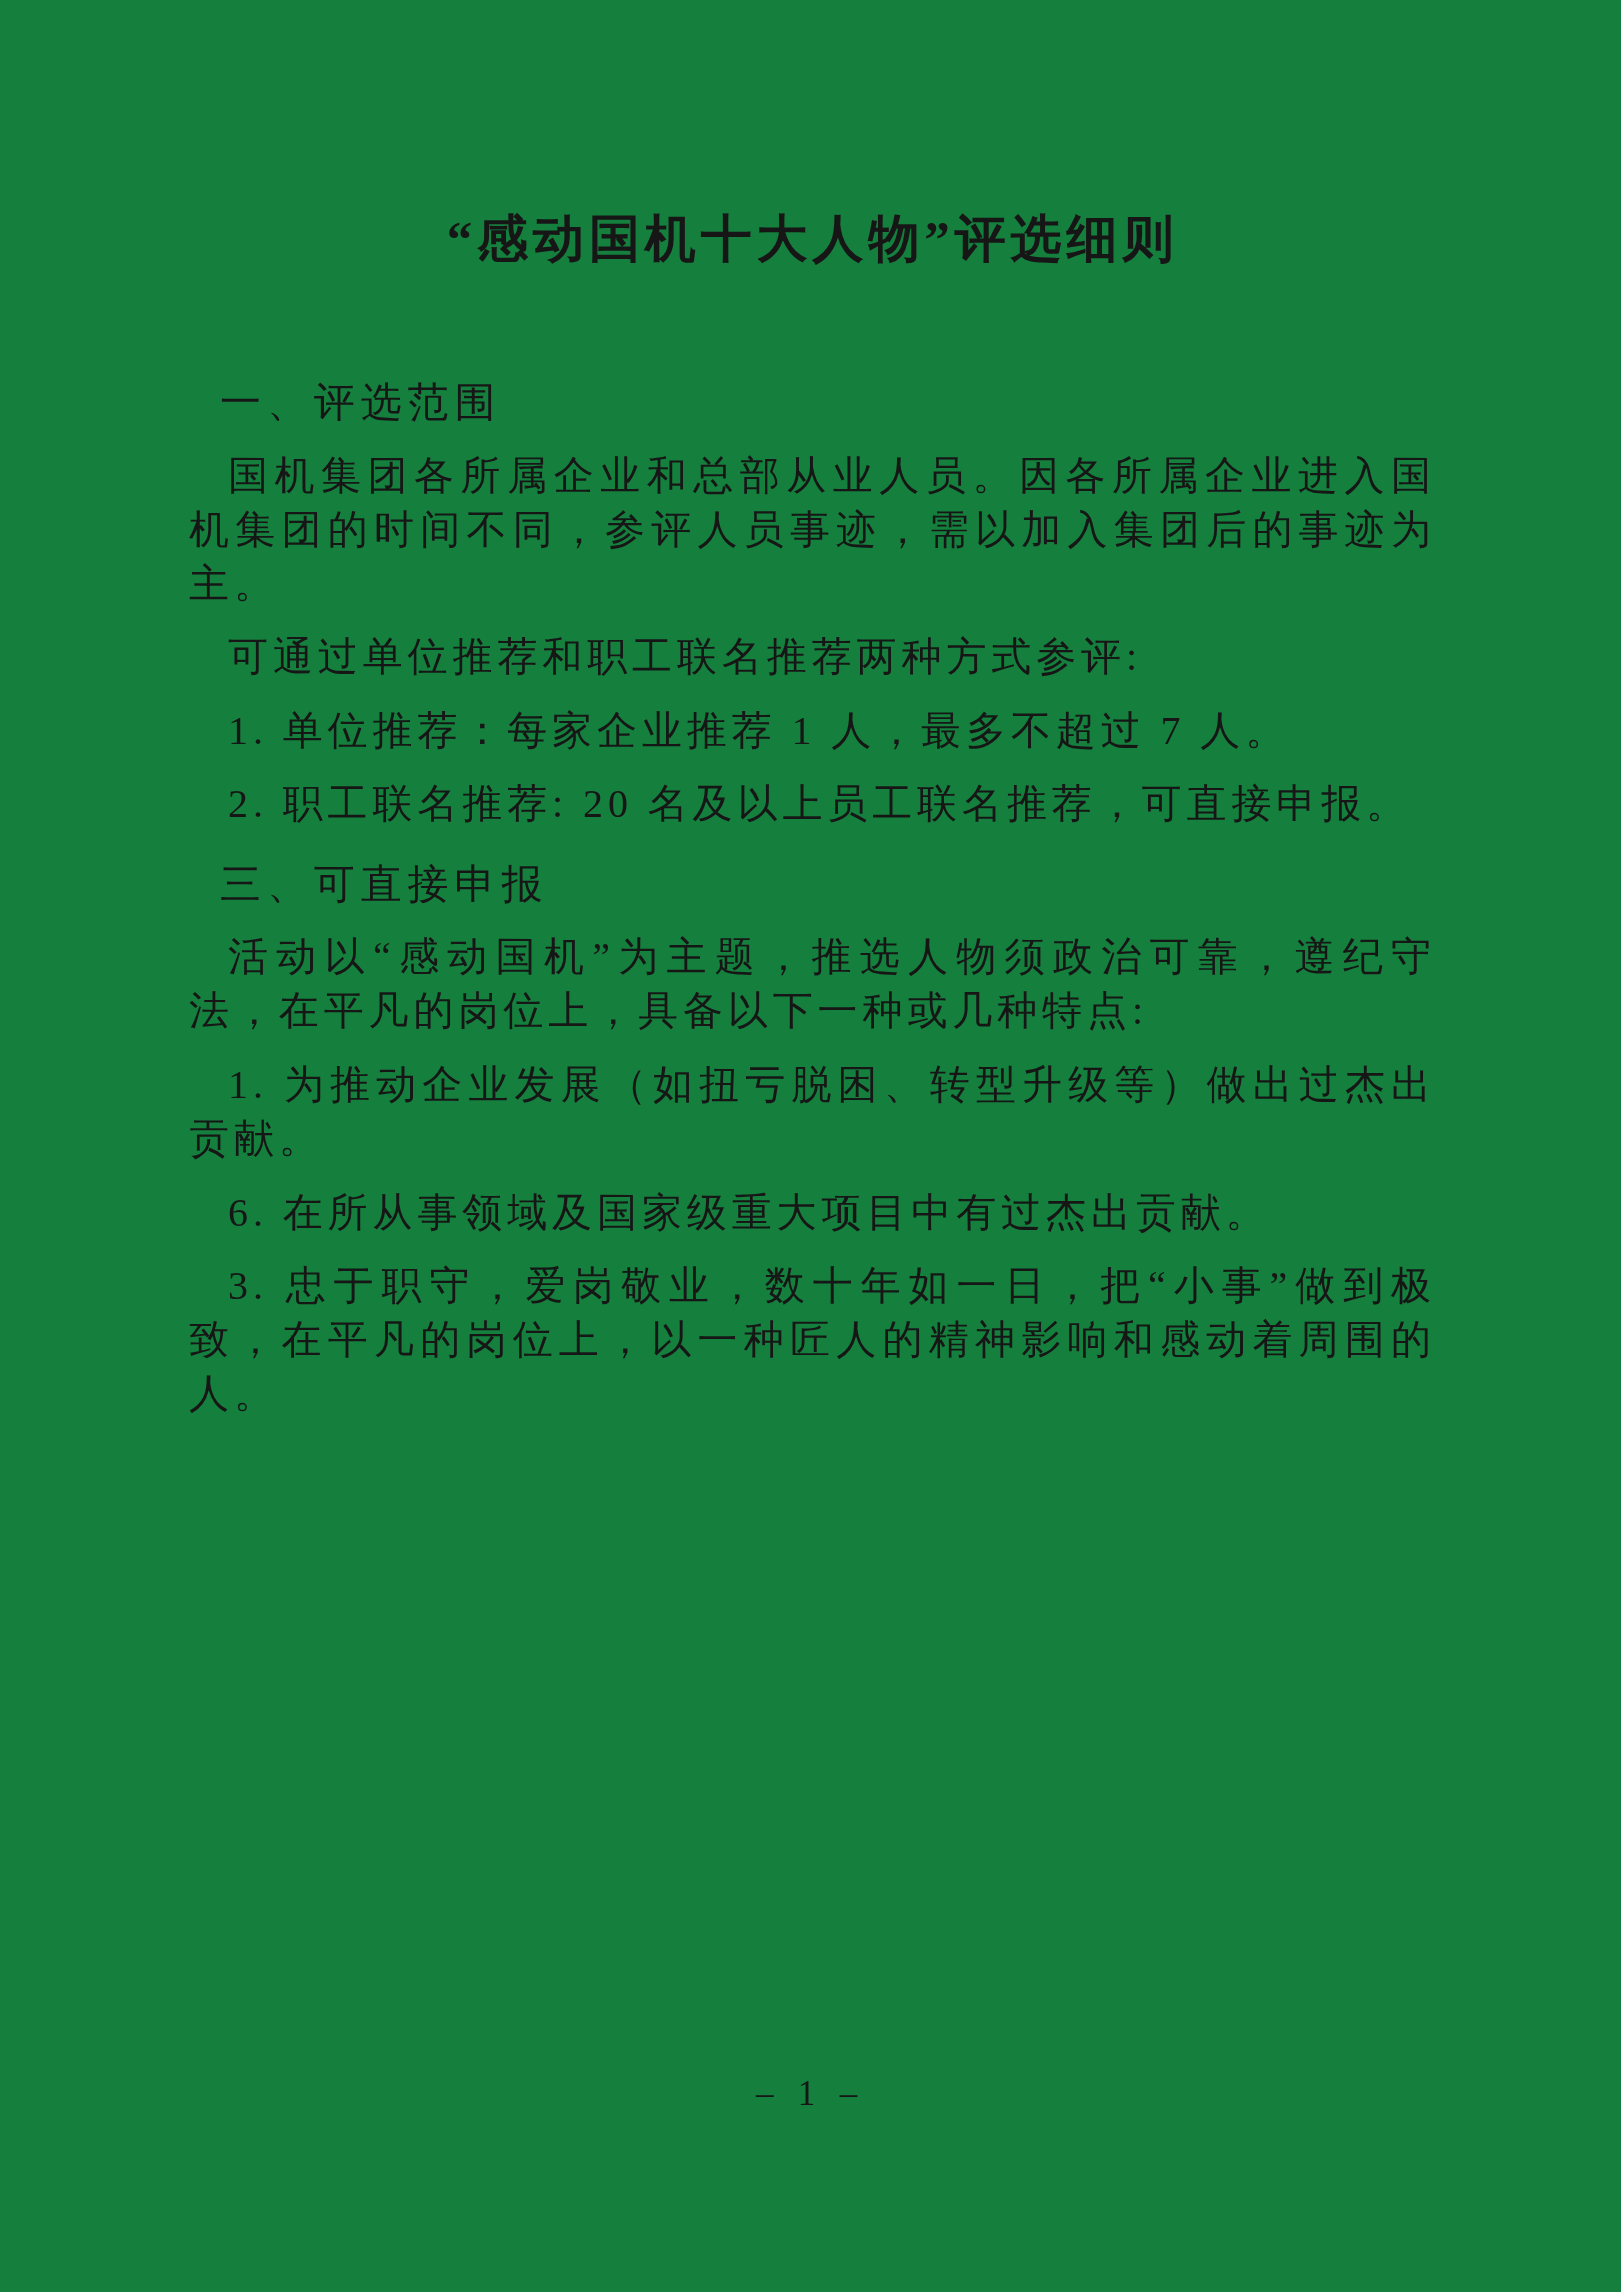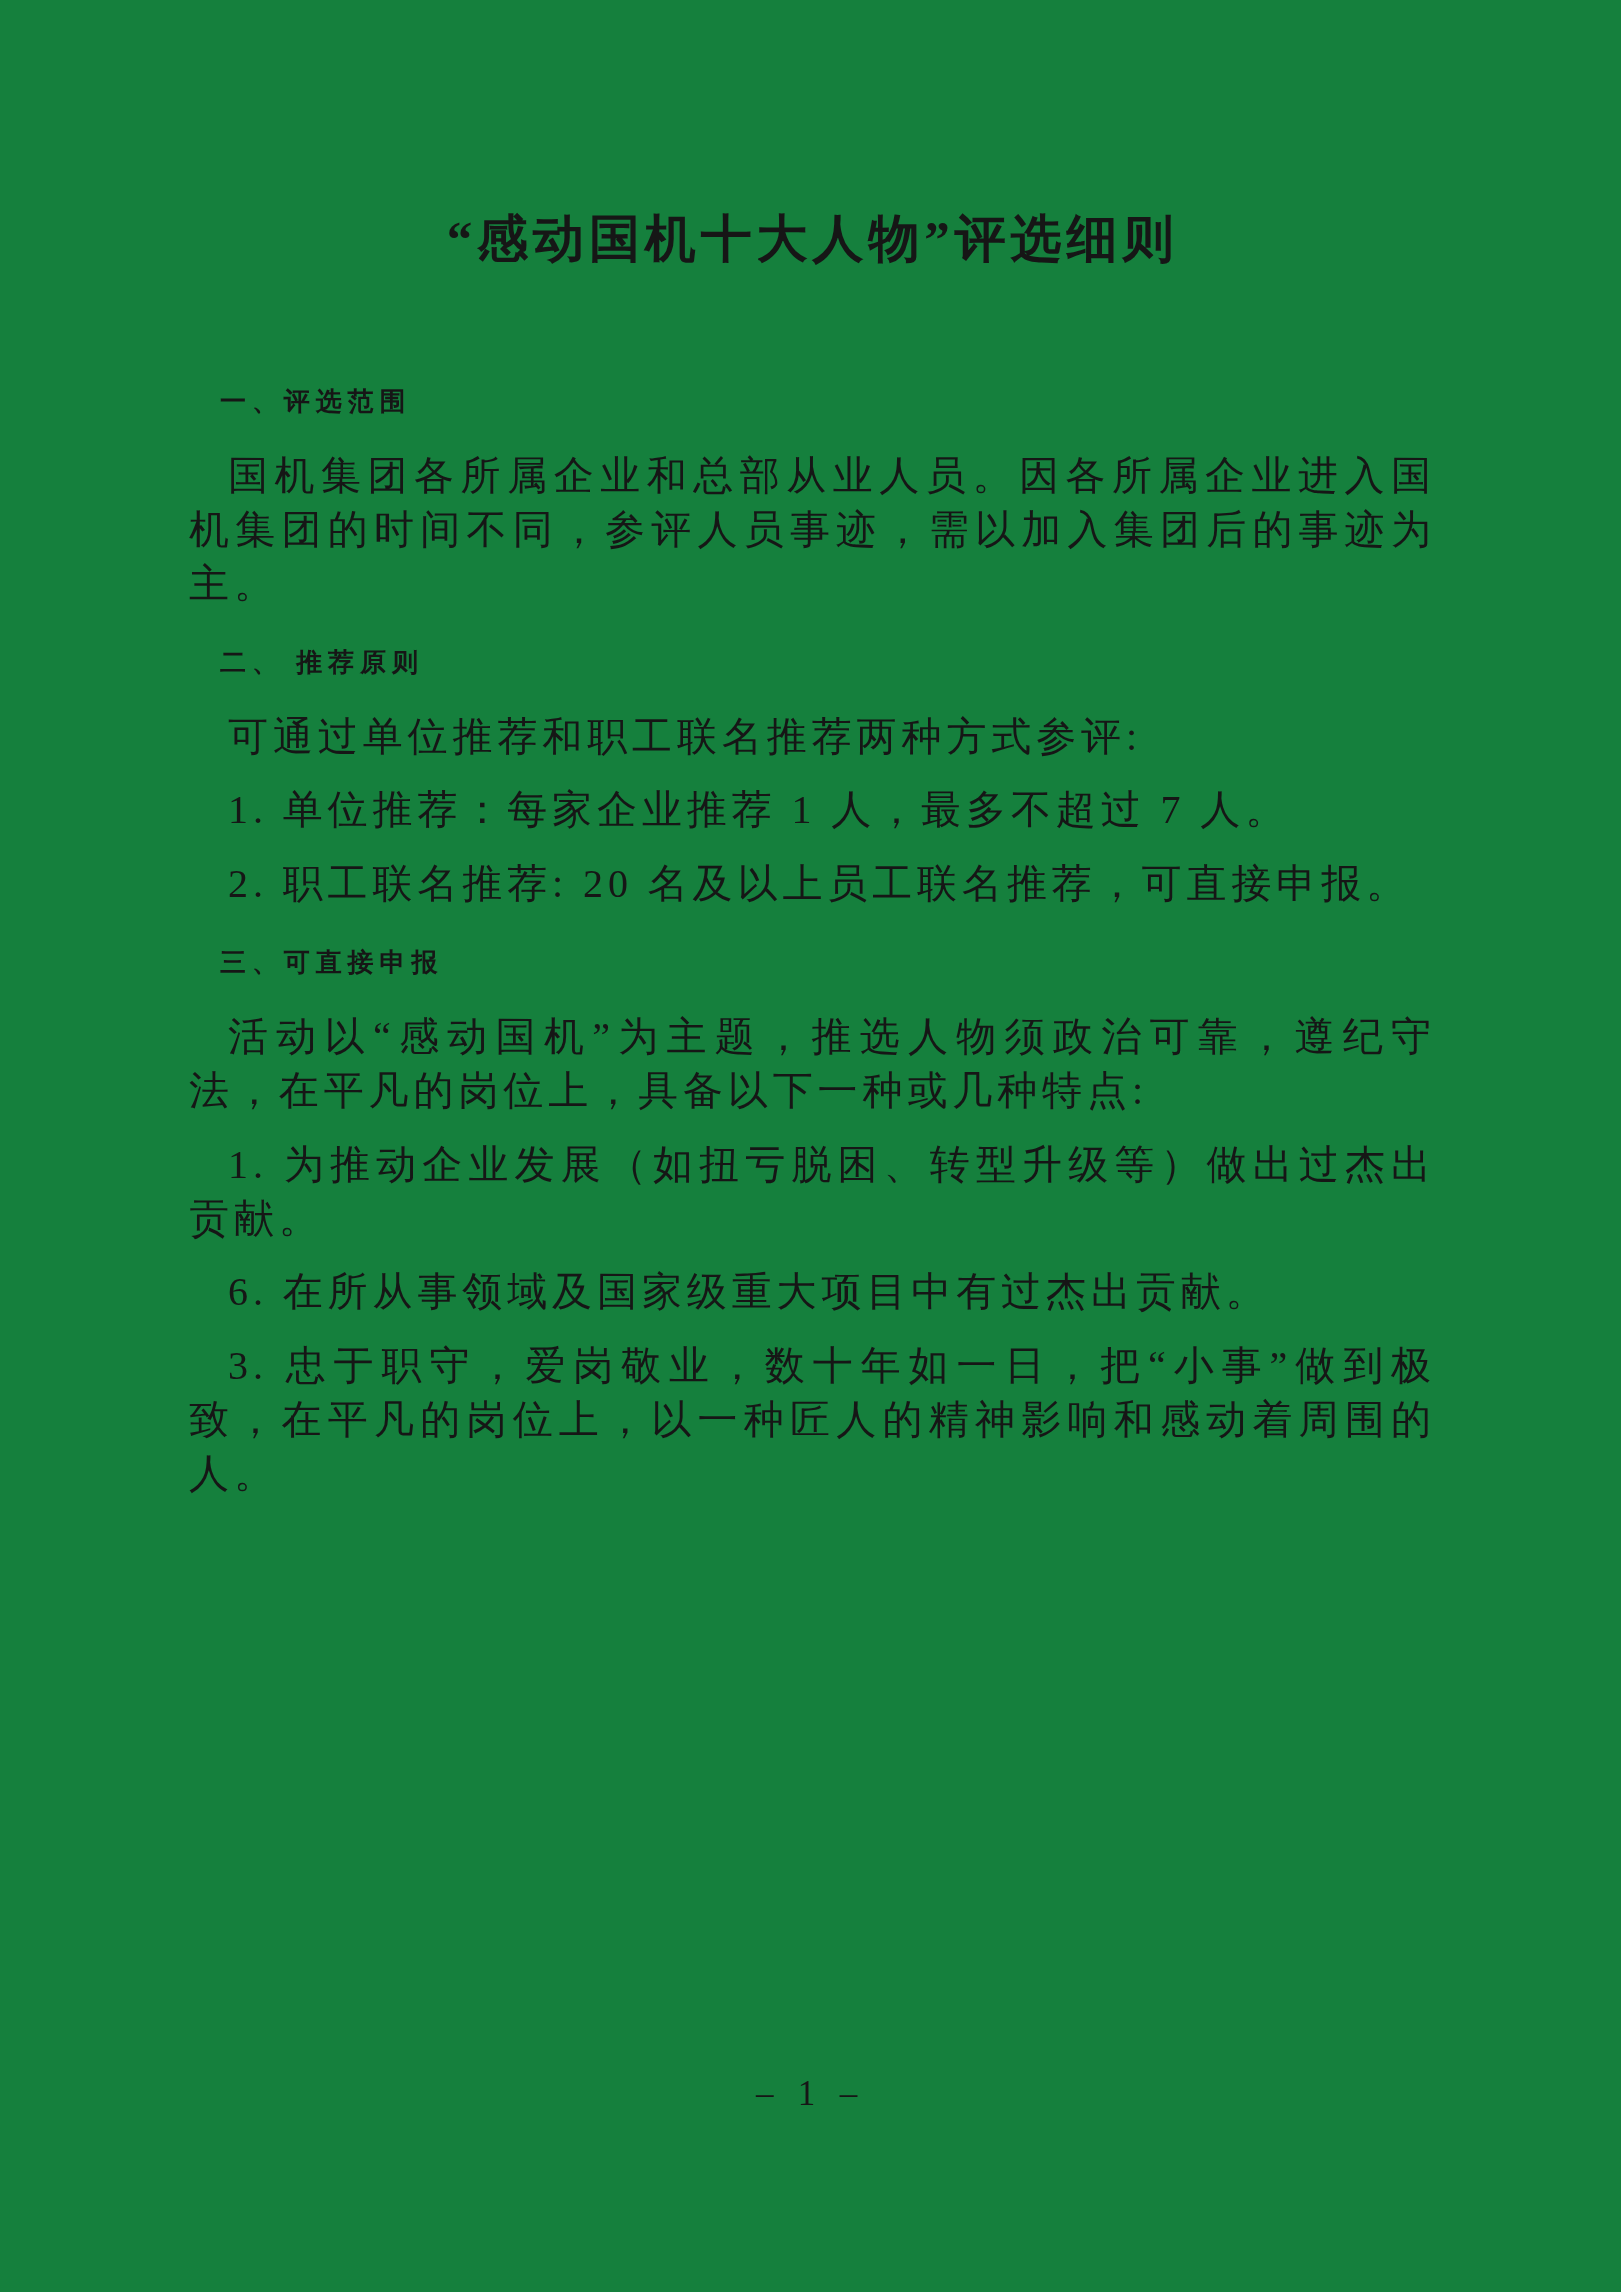--- a/index.html
+++ b/index.html
@@ -40,22 +40,22 @@
     letter-spacing: 4.9px;
     text-align: justify;
     text-indent: 39px;
     margin: 19.6px 0;
     word-break: break-all;
   }
   .para:first-of-type {
     margin-top: 0;
   }
   .heading {
-    font-size: 26px;
-    font-weight: bold;
+    font-size: 41px;
+    font-weight: normal;
     letter-spacing: 5.9px;
     line-height: 54px;
     text-indent: 31px;
     margin: 25.5px 0 19.6px 0;
   }
   .page-number {
     position: absolute;
     top: 2074px;
     left: 0;
     width: 100%;
@@ -69,21 +69,20 @@
 <body>
 
 <div class="page">
   <div class="content">
     <h1 class="doc-title">“感动国机十大人物”评选细则</h1>
 
 
     <h2 class="heading">一、评选范围</h2>
     <p class="para">国机集团各所属企业和总部从业人员。因各所属企业进入国机集团的时间不同，参评人员事迹，需以加入集团后的事迹为主。</p>
 
-    <h2 class="heading">二、 推荐原则</h2>
     <p class="para">可通过单位推荐和职工联名推荐两种方式参评:</p>
     <p class="para">1. 单位推荐：每家企业推荐 1 人，最多不超过 7 人。</p>
     <p class="para">2. 职工联名推荐: 20 名及以上员工联名推荐，可直接申报。</p>
 
     <h2 class="heading">三、可直接申报</h2>
     <p class="para">活动以“感动国机”为主题，推选人物须政治可靠，遵纪守法，在平凡的岗位上，具备以下一种或几种特点:</p>
     <p class="para">1. 为推动企业发展（如扭亏脱困、转型升级等）做出过杰出贡献。</p>
     <p class="para">6. 在所从事领域及国家级重大项目中有过杰出贡献。</p>
     <p class="para">3. 忠于职守，爱岗敬业，数十年如一日，把“小事”做到极致，在平凡的岗位上，以一种匠人的精神影响和感动着周围的人。</p>
   </div>

